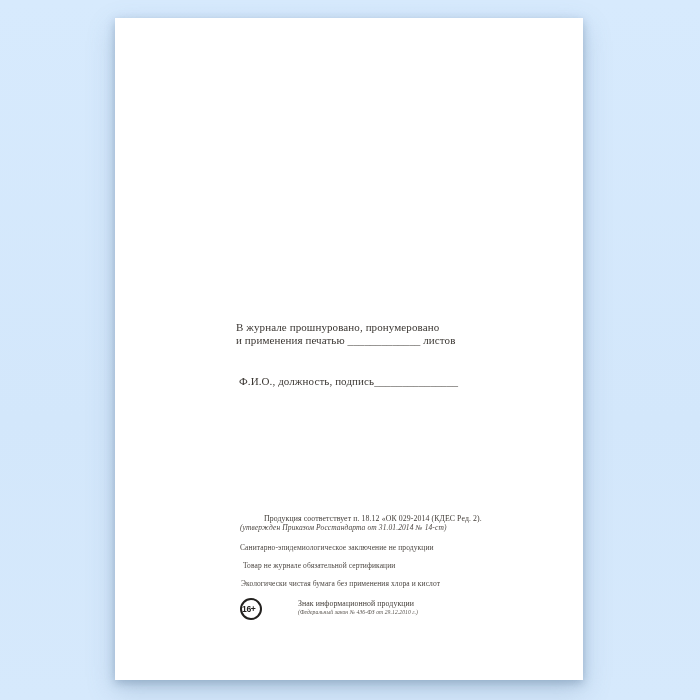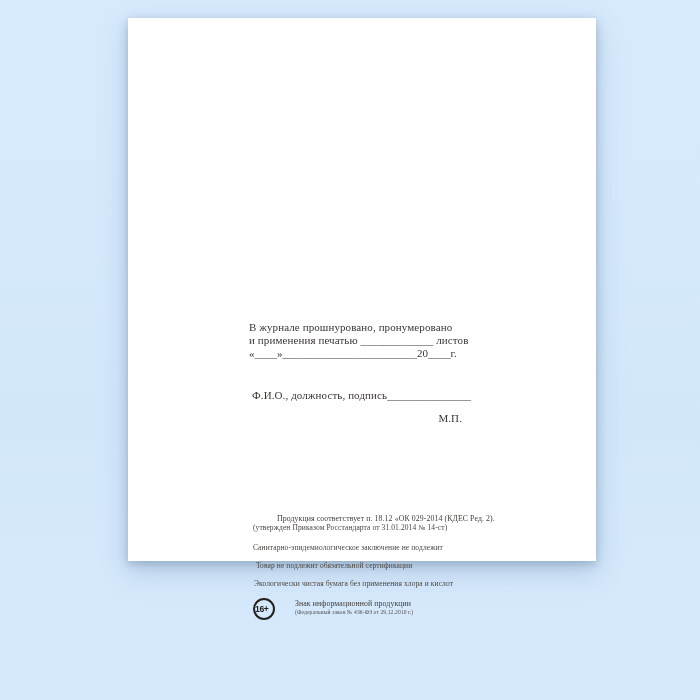--- a/index.html
+++ b/index.html
@@ -11,24 +11,24 @@
   }
   .scene {
     position: relative;
     width: 700px;
     height: 700px;
     background: linear-gradient(180deg, #d7eafd 0%, #d3e7fb 60%, #d6e9fc 100%);
     overflow: hidden;
   }
   .page {
     position: absolute;
-    left: 128px;
+    left: 115px;
     top: 18px;
     width: 468px;
-    height: 543px;
+    height: 662px;
     background: #ffffff;
     box-shadow: 0 3px 9px rgba(88, 118, 150, 0.40),
                 0 10px 26px rgba(100, 132, 165, 0.30);
   }
   
   .stamp-block {
     position: absolute;
     left: 121px;
     top: 303px;
     width: 216px;
@@ -49,21 +49,21 @@
     position: absolute;
     left: 125px;
     top: 497px;
     width: 230px;
     color: #4a4540;
     font-size: 7.5px;
     line-height: 8.7px;
     letter-spacing: 0.1px;
     white-space: nowrap;
   }
-  .compliance .italic { }
+  .compliance .italic { font-style: italic; }
   .compliance .first { font-size: 7.8px; color: #413c37; padding-left: 24px; }
   .compliance .sanitary { margin-top: 12px; }
   .compliance .cert { margin-top: 9px; padding-left: 3px; }
   .compliance .eco { margin-top: 9px; padding-left: 1px; }
   .badge-row {
     margin-top: 9px;
     display: flex;
     align-items: flex-start;
   }
   .badge {
@@ -73,45 +73,43 @@
     border-radius: 50%;
     color: #23211f;
     font-family: "Liberation Sans", "DejaVu Sans", sans-serif;
     font-weight: 700;
     font-size: 8.6px;
     line-height: 18px;
     text-align: left;
     letter-spacing: -0.4px;
     flex: 0 0 auto;
   }
-  .badge-text { margin-left: 20px; padding-top: 2px; }
+  .badge-text { margin-left: 36px; padding-top: 2px; }
   .badge-title { font-size: 7.8px; color: #413c37; }
   .badge-law { font-size: 5.6px; line-height: 7px; margin-top: 1px; color: #55504a; }
 </style>
 </head>
 <body>
 
 <div class="scene">
   <div class="page">
 
     <div class="stamp-block">
       <div>В журнале прошнуровано, пронумеровано</div>
       <div>и применения печатью _____________ листов</div>
-      <div>«____»________________________20____г.</div>
       <div class="indent">Ф.И.О., должность, подпись_______________</div>
-      <div class="mp">М.П.</div>
     </div>
 
     <div class="compliance">
       <div>
         <div class="first">Продукция соответствует п. 18.12 «ОК 029-2014 (КДЕС Ред. 2).</div>
         <div class="italic">(утвержден Приказом Росстандарта от 31.01.2014 № 14-ст)</div>
       </div>
-      <div class="sanitary">Санитарно-эпидемиологическое заключение не подлежит</div>
-      <div class="cert">Товар не подлежит обязательной сертификации</div>
+      <div class="sanitary">Санитарно-эпидемиологическое заключение не продукции</div>
+      <div class="cert">Товар не журнале обязательной сертификации</div>
       <div class="eco">Экологически чистая бумага без применения хлора и кислот</div>
 
       <div class="badge-row">
         <div class="badge">16+</div>
         <div class="badge-text">
           <div class="badge-title">Знак информационной продукции</div>
           <div class="badge-law italic">(Федеральный закон № 436-ФЗ от 29.12.2010 г.)</div>
         </div>
       </div>
     </div>

